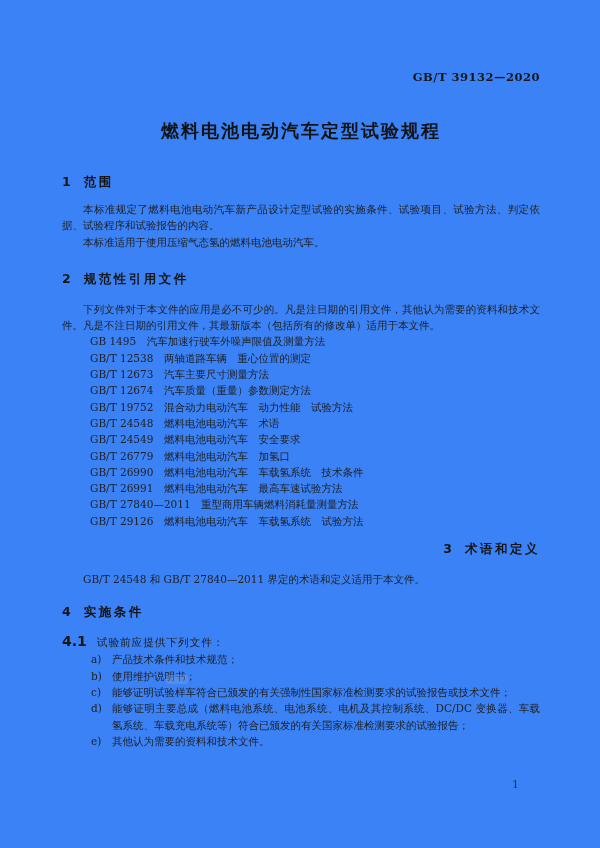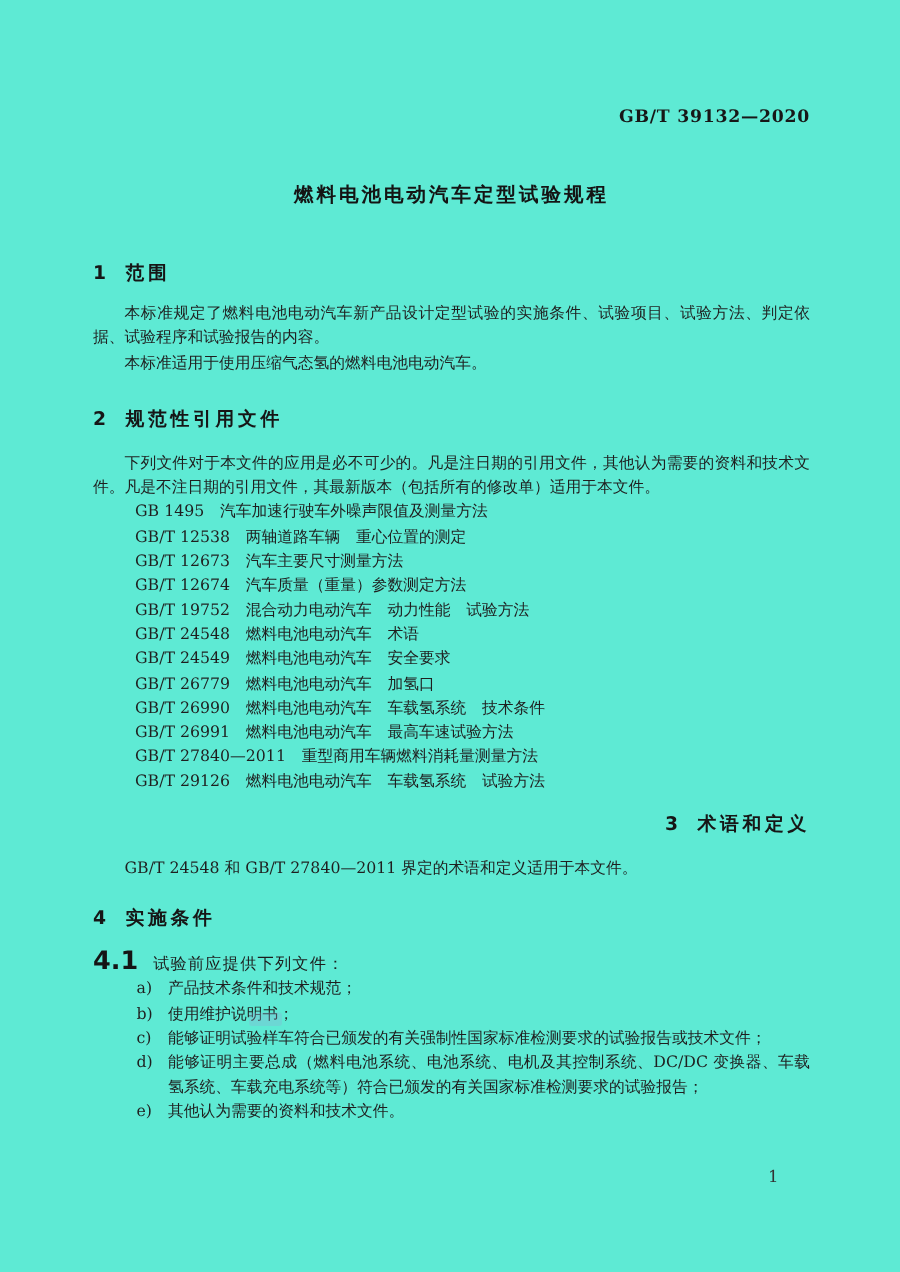--- a/index.html
+++ b/index.html
@@ -4,21 +4,21 @@
 <style>
   html, body {
     margin: 0;
     padding: 0;
     background: #ffffff;
   }
   .page {
     position: relative;
     width: 600px;
     height: 848px;
-    background: #5eead4;
+    background: #3b82f6;
     overflow: hidden;
     box-sizing: border-box;
     padding: 0 60px 0 62px;
     font-family: "DejaVu Serif", "Liberation Serif", serif;
     color: #1d1d1d;
   }
   .header-code {
     padding-top: 70px;
     text-align: right;
     font-family: "DejaVu Serif", serif;
@@ -26,21 +26,21 @@
     font-size: 11.5px;
     line-height: 14px;
     letter-spacing: 0.5px;
     color: #171717;
   }
   .doc-title {
     margin: 36px 0 0 0;
     text-align: center;
     font-family: "DejaVu Sans", "Liberation Sans", sans-serif;
     font-weight: 700;
-    font-size: 13px;
+    font-size: 18px;
     line-height: 22px;
     letter-spacing: 2px;
     color: #141414;
   }
   .clause-heading {
     font-family: "DejaVu Sans", "Liberation Sans", sans-serif;
     font-weight: 700;
     font-size: 12.5px;
     line-height: 14px;
     color: #161616;
@@ -80,21 +80,21 @@
   .subclause {
     margin-top: 15px;
     font-size: 10.8px;
     line-height: 15px;
     color: #1c1c1c;
     white-space: nowrap;
   }
   .subclause-num {
     font-family: "DejaVu Sans", "Liberation Sans", sans-serif;
     font-weight: 700;
-    font-size: 17px;
+    font-size: 14px;
     margin-right: 10px;
     color: #151515;
   }
   .subclause-text { letter-spacing: 0.8px; }
   .item-list { margin-top: 1px; }
   .item {
     display: flex;
     font-size: 10.5px;
     line-height: 16.3px;
     color: #1f1f1f;

